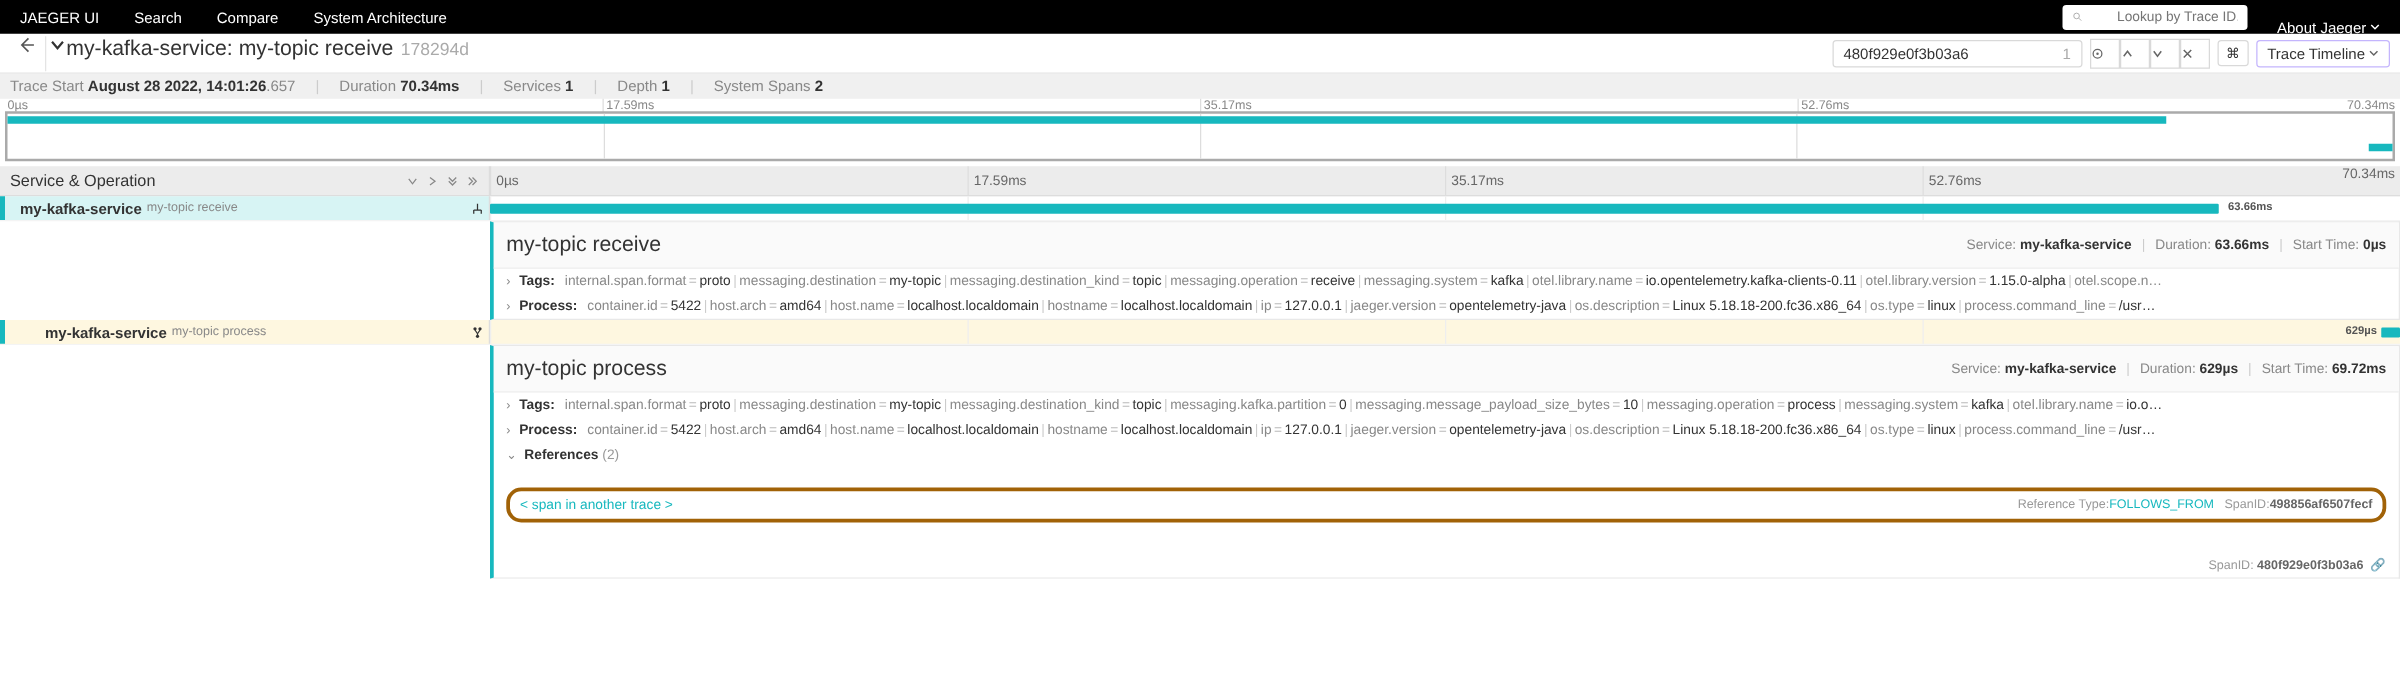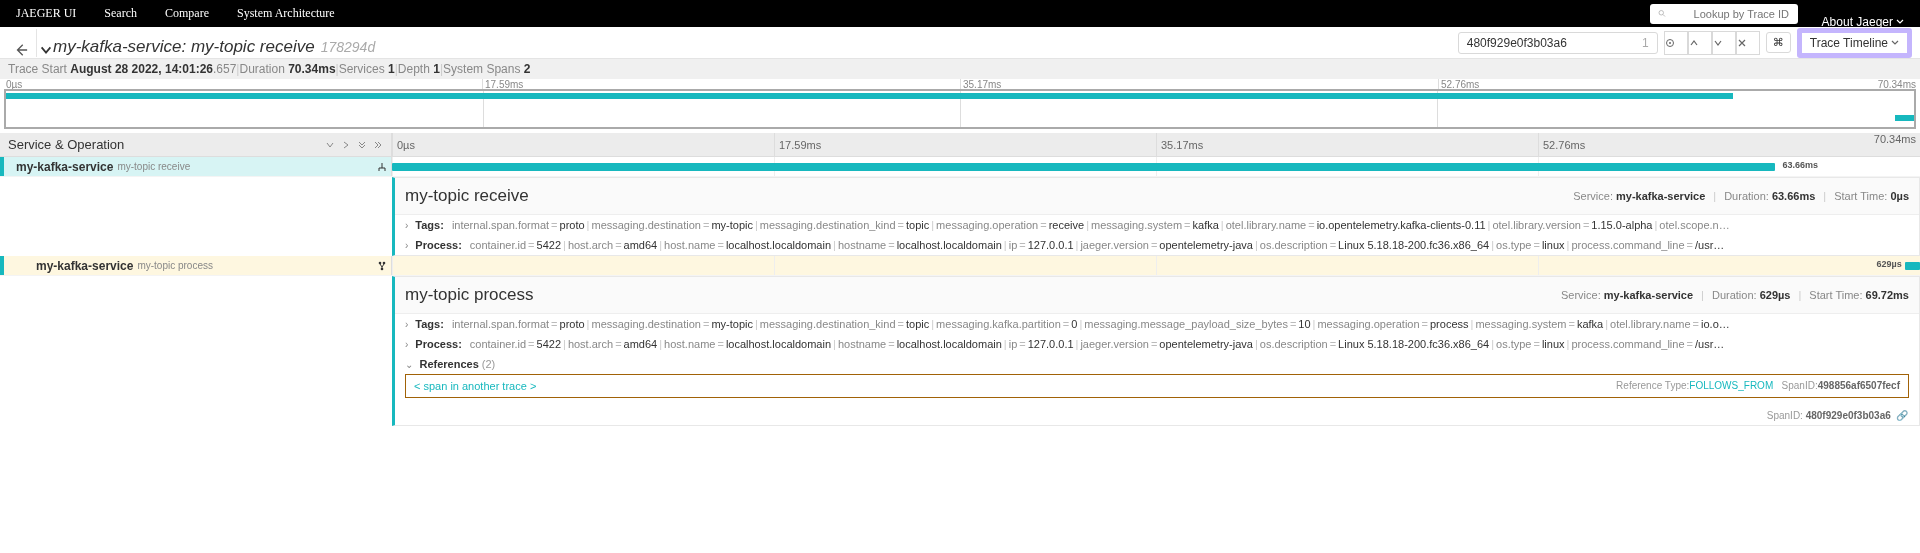--- a/index.html
+++ b/index.html
@@ -12,21 +12,21 @@
     header.top-nav {
       background: #000;
       color: #fff;
       display: flex;
       align-items: center;
       height: 27px;
       padding: 0 16px;
       justify-content: space-between;
     }
     .nav-left { display: flex; gap: 28px; font-size: 12px; }
-    .nav-left span { cursor: pointer; font-family: Liberation Serif, serif; }
+    .nav-left span { cursor: pointer; }
     .nav-right { display: flex; align-items: center; gap: 24px; }
     .search-trace {
       background: #fff;
       border-radius: 3px;
       display: flex;
       align-items: center;
       padding: 2px 8px;
       width: 148px;
       height: 20px;
     }
@@ -43,21 +43,21 @@
 
     
     .trace-header {
       display: flex;
       align-items: center;
       padding: 3px 8px;
       border-bottom: 1px solid #e4e4e4;
       height: 32px;
       justify-content: space-between;
     }
-    .trace-header-left { display: flex; align-items: flex-end; gap: 0; font-style: italic; }
+    .trace-header-left { display: flex; align-items: flex-start; gap: 0; }
     .back-arrow { cursor: pointer; padding: 0 6px; color: #555; }
     .trace-title { font-size: 17px; display: flex; align-items: center; gap: 6px; }
     .trace-id-short { color: #aaa; font-size: 14px; }
     .divider-v { width: 1px; background: #e4e4e4; height: 28px; margin: 0 2px; }
     .trace-header-right { display: flex; align-items: center; gap: 6px; }
     .trace-search {
       border: 1px solid #d9d9d9;
       border-radius: 3px;
       padding: 3px 8px;
       display: flex;
@@ -73,31 +73,32 @@
       width: 24px;
       font-size: 12px;
       color: #666;
       cursor: pointer;
     }
     .trace-ops { display: flex; }
     .kb-btn {
       border: 1px solid #d9d9d9; border-radius: 3px; padding: 3px 6px; cursor: pointer; font-size: 11px;
     }
     .timeline-dd {
-      border: 5px solid #c4b5fd; border-radius: 3px; padding: 3px 8px; font-size: 12px; cursor: pointer;
+      border: 1px solid #c4b5fd; border-radius: 3px; padding: 3px 8px; font-size: 12px; cursor: pointer;
       display: flex; align-items: center; gap: 3px;
     }
 
     
     .trace-meta {
       background: #f0f0f0;
       padding: 3px 8px;
       font-size: 12px;
       color: #888;
       display: flex;
+      gap: 16px;
       height: 20px;
       align-items: center;
     }
     .meta-segment b { color: #333; }
 
     
     .minimap-ticks {
       display: grid;
       grid-template-columns: repeat(4, 1fr);
       font-size: 10px;
@@ -170,21 +171,21 @@
     .tag-kv .eq { color: #bbb; padding: 0 2px; }
     .tag-kv .v { color: #333; font-weight: 500; }
     .tag-sep { color: #ccc; margin: 0 2px; }
     .spanid-row { text-align: right; padding: 4px 10px; font-size: 10px; color: #999; }
     .spanid-row b { color: #666; }
     .link-icon { margin-left: 3px; color: #999; }
 
     .refs-section { padding: 4px 10px; font-size: 11px; }
     .refs-section .hdr { color: #333; font-weight: 600; }
     .refs-section .cnt { color: #999; }
-    .refs-body { border: 1px solid #a16207; border-radius: 0; margin: 4px 0; }
+    .refs-body { border: 3px solid #a16207; border-radius: 12px; margin: 20px 0; }
     .ref-row { padding: 5px 8px; display: flex; justify-content: space-between; font-size: 11px; border-bottom: 1px solid #f4f4f4; }
     .ref-row:last-child { border-bottom: none; }
     .ref-left { color: #17b8be; }
     .ref-left .small { font-size: 10px; color: #aaa; font-weight: normal; }
     .ref-right { font-size: 10px; color: #999; }
     .ref-right .teal { color: #17b8be; }
     .ref-right b { color: #666; }
 
     svg { display: block; }
   </style>

